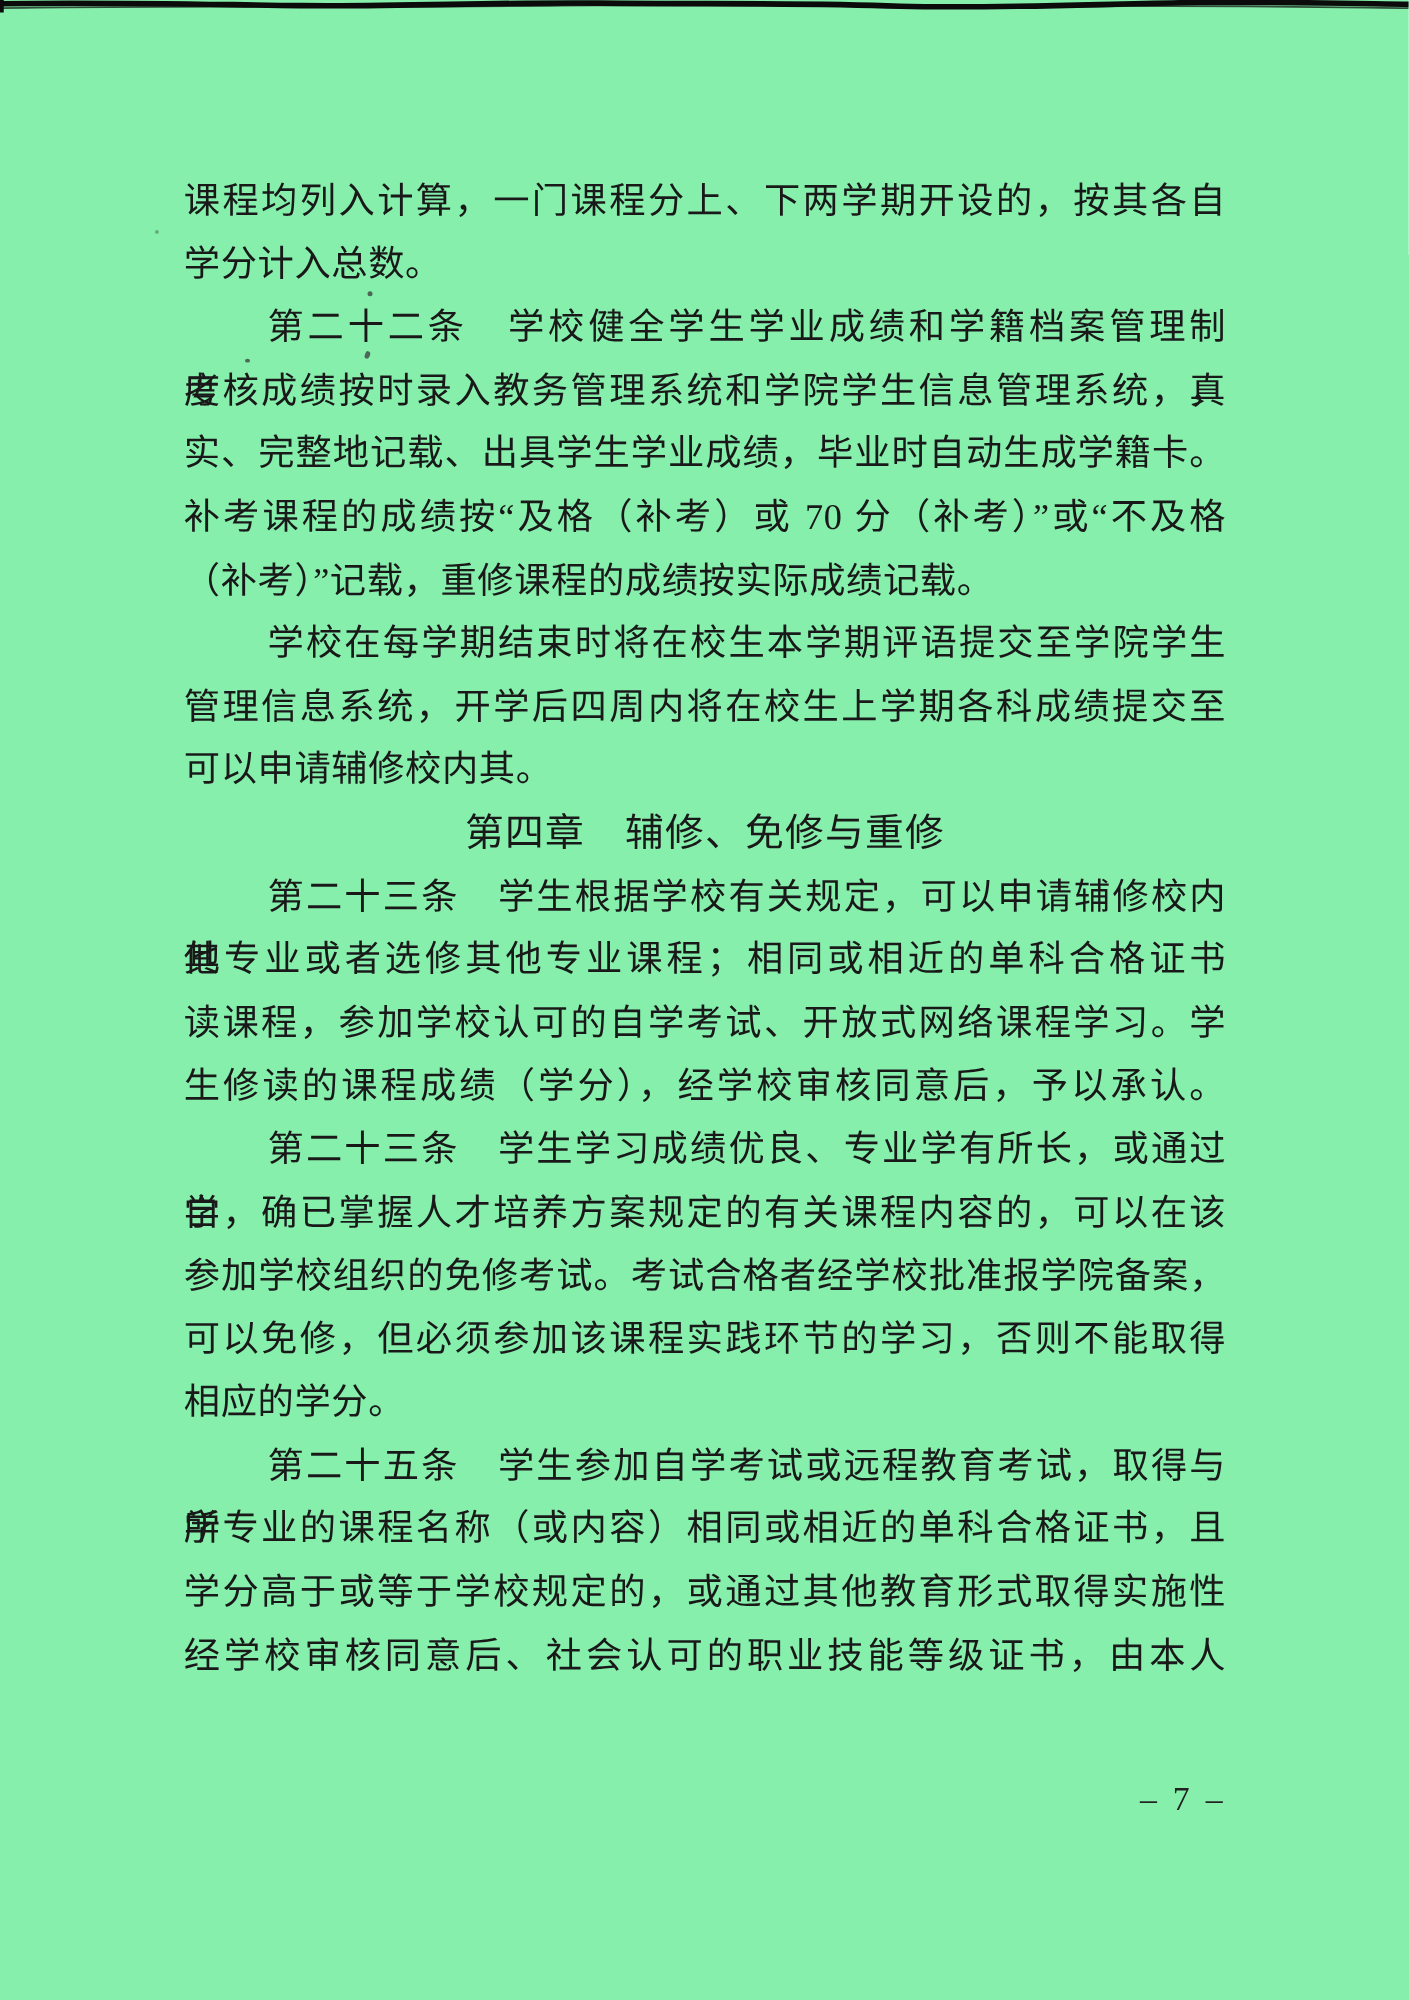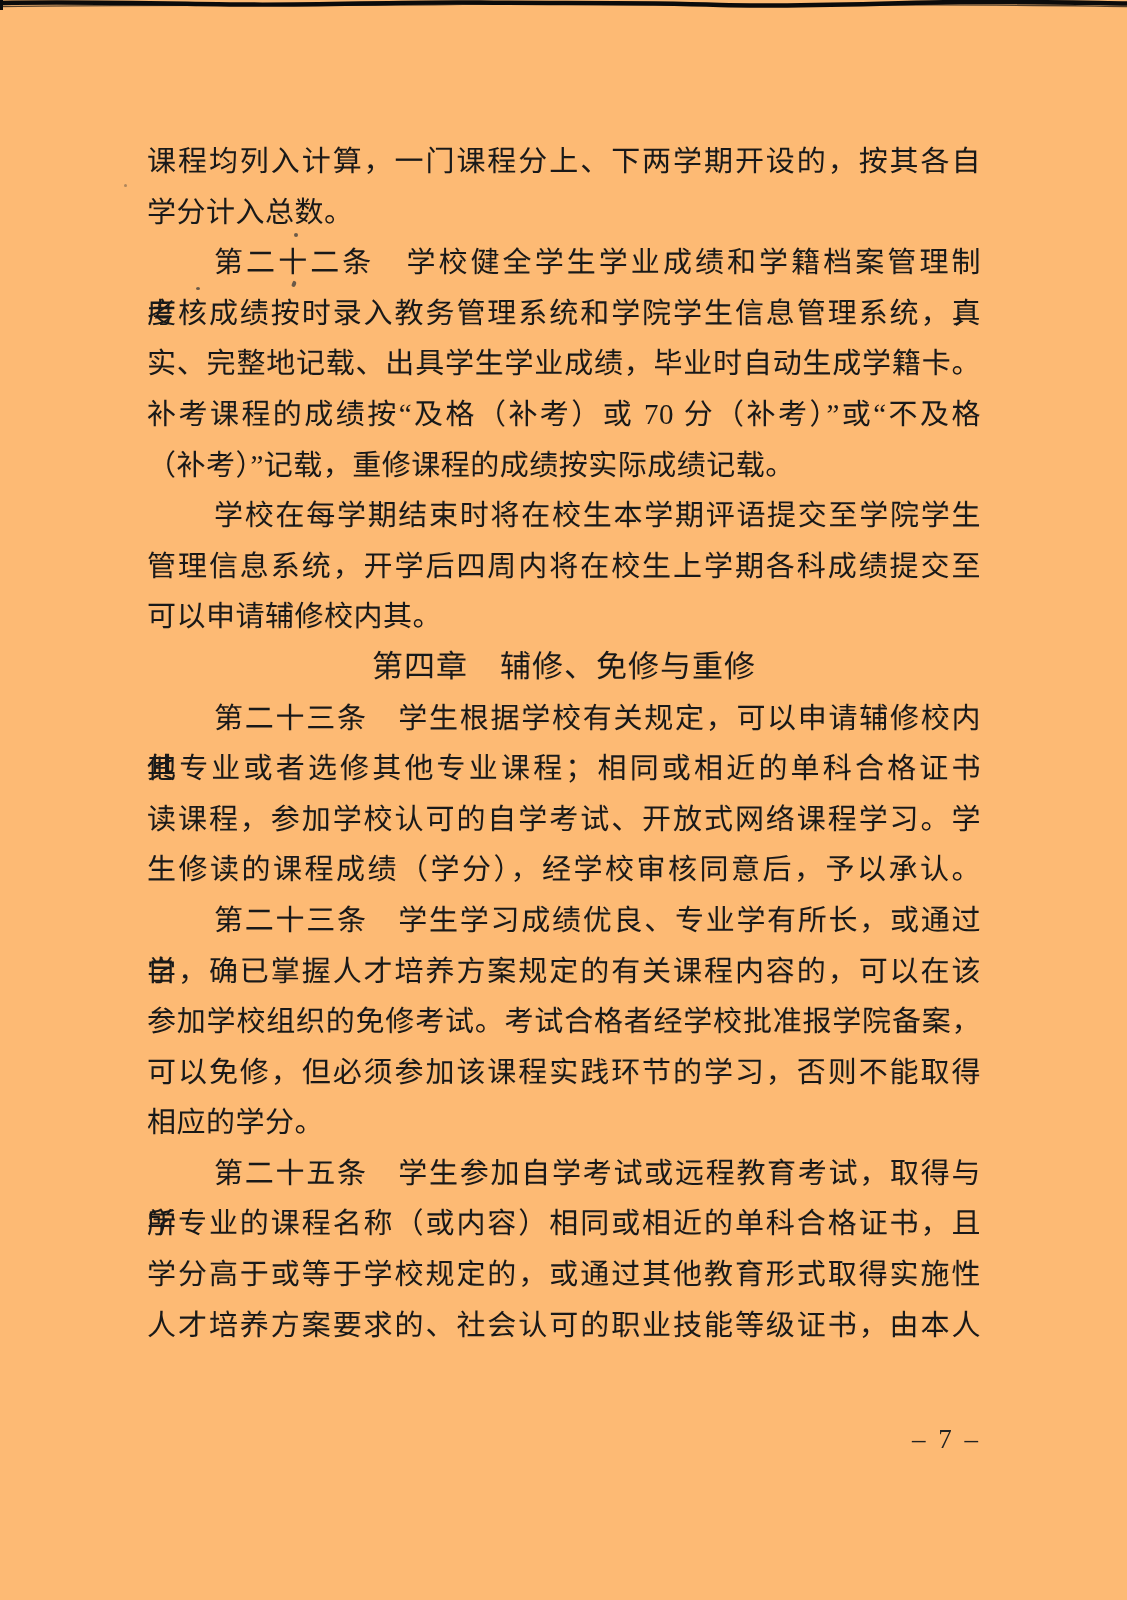--- a/index.html
+++ b/index.html
@@ -10,21 +10,21 @@
     width: 1127px;
     height: 1600px;
     background: #ffffff;
     font-family: "Liberation Serif", "DejaVu Serif", serif;
     position: relative;
     overflow: hidden;
   }
   .page {
     position: absolute;
     inset: 0;
-    background: #fdba74;
+    background: #86efac;
   }
   .scan-top {
     position: absolute;
     top: 0;
     left: 0;
     width: 1127px;
     height: 30px;
     pointer-events: none;
   }
   .content {
@@ -107,21 +107,21 @@
       <div class="line fill">读课程，参加学校认可的自学考试、开放式网络课程学习。学</div>
       <div class="line fill">生修读的课程成绩（学分），经学校审核同意后，予以承认。</div>
       <div class="line indent fill"><b>第二十三条</b><span>　学生学习成绩优良、专业学有所长，或通过自</span></div>
       <div class="line fill">学，确已掌握人才培养方案规定的有关课程内容的，可以在该</div>
       <div class="line fill">参加学校组织的免修考试。考试合格者经学校批准报学院备案，</div>
       <div class="line fill">可以免修，但必须参加该课程实践环节的学习，否则不能取得</div>
       <div class="line">相应的学分。</div>
       <div class="line indent fill"><b>第二十五条</b><span>　学生参加自学考试或远程教育考试，取得与所</span></div>
       <div class="line fill">学专业的课程名称（或内容）相同或相近的单科合格证书，且</div>
       <div class="line fill">学分高于或等于学校规定的，或通过其他教育形式取得实施性</div>
-      <div class="line fill">人才培养方案要求的、社会认可的职业技能等级证书，由本人</div>
+      <div class="line fill">经学校审核同意后、社会认可的职业技能等级证书，由本人</div>
     </div>
 
   <div class="pagenum">– 7 –</div>
 
   <div class="speck" style="left:294px; top:233px; width:4px; height:4px;"></div>
   <div class="speck" style="left:292px; top:281px; width:4px; height:6px; border-radius:40% 60% 60% 40%; transform:rotate(20deg);"></div>
   <div class="speck" style="left:196px; top:287px; width:4px; height:3px;"></div>
   <div class="speck" style="left:124px; top:184px; width:3px; height:3px; opacity:0.4;"></div>
 
 </div>

